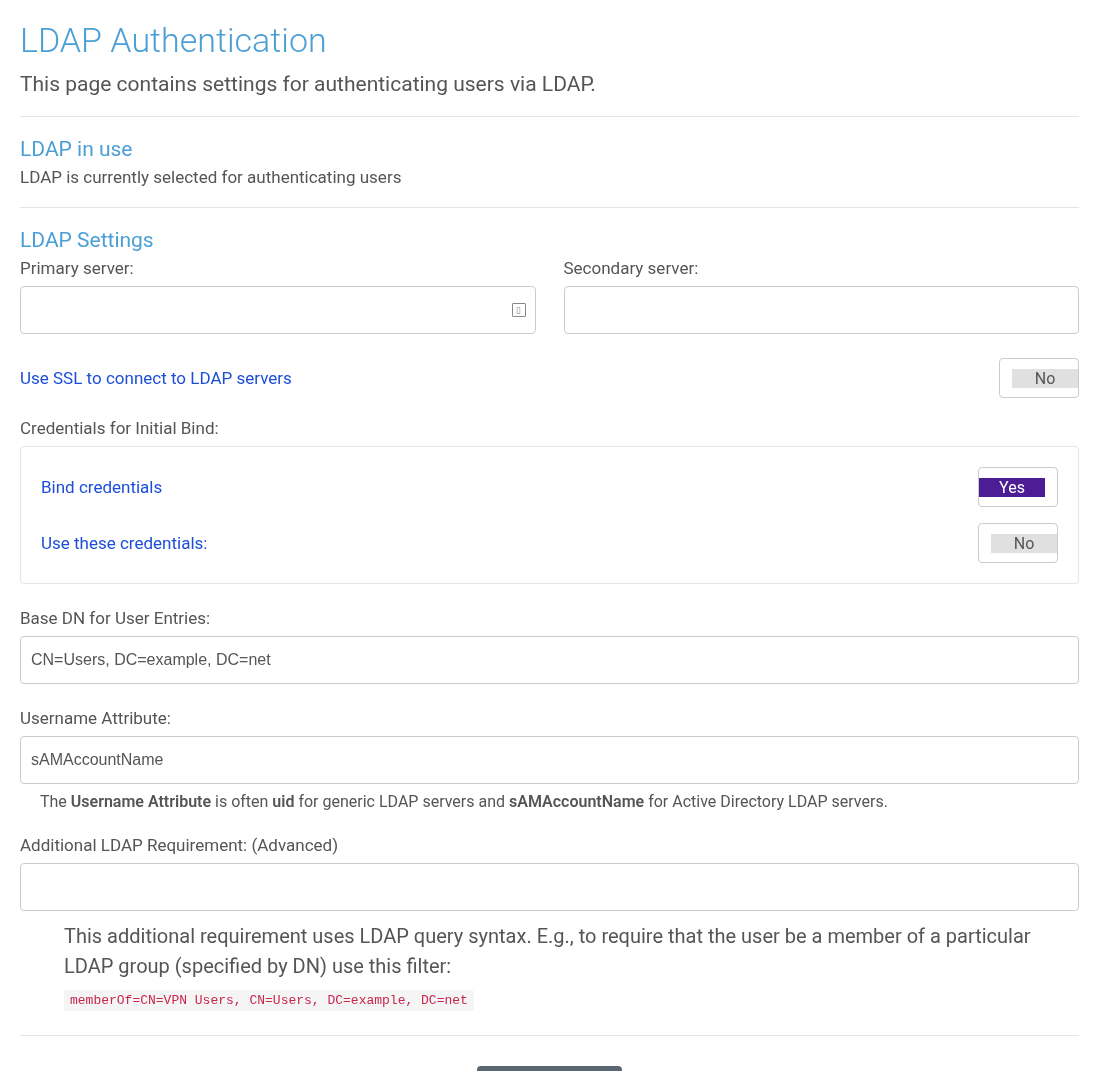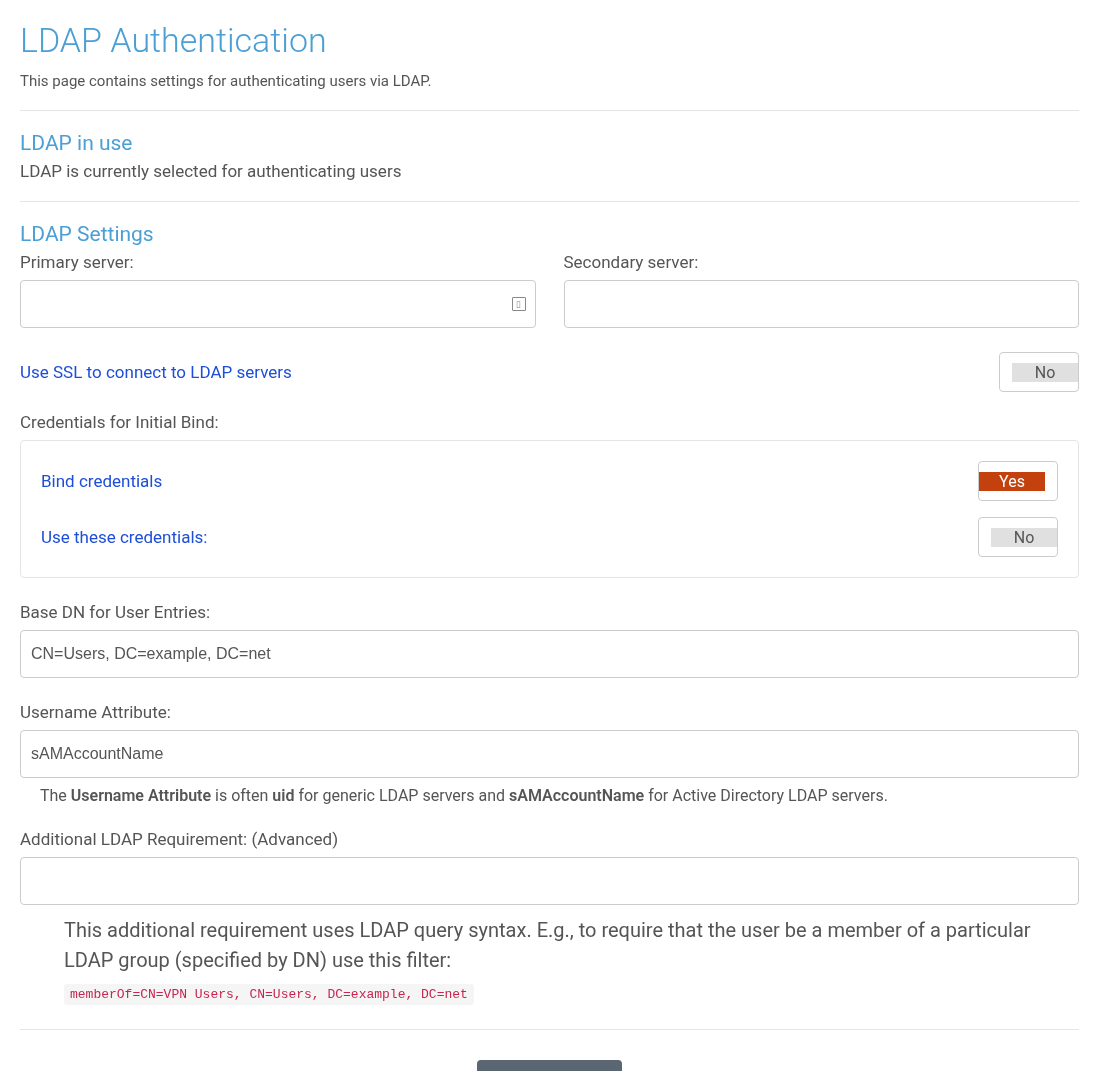--- a/index.html
+++ b/index.html
@@ -21,21 +21,21 @@
       margin-bottom: 12px;
     }
     h2 {
       color: #4b9fd5;
       font-weight: 400;
       font-size: 21px;
       margin-bottom: 6px;
     }
     .subtitle {
       color: #555;
-      font-size: 15px;
+      font-size: 21px;
       margin-bottom: 20px;
     }
     hr {
       border: none;
       border-top: 1px solid #e5e5e5;
       margin: 20px 0;
     }
     .section-desc {
       color: #555;
       font-size: 17px;
@@ -91,21 +91,21 @@
       background: #fff;
     }
     .toggle-label-part {
       flex: 1;
       display: flex;
       align-items: center;
       justify-content: center;
       font-size: 16px;
     }
     .toggle.yes .toggle-label-part {
-      background: #c2410c;
+      background: #4c1d95;
       color: #fff;
     }
     .toggle.yes .toggle-thumb {
       order: 2;
     }
     .toggle.no .toggle-label-part {
       background: #e0e0e0;
       color: #555;
     }
     .panel {

